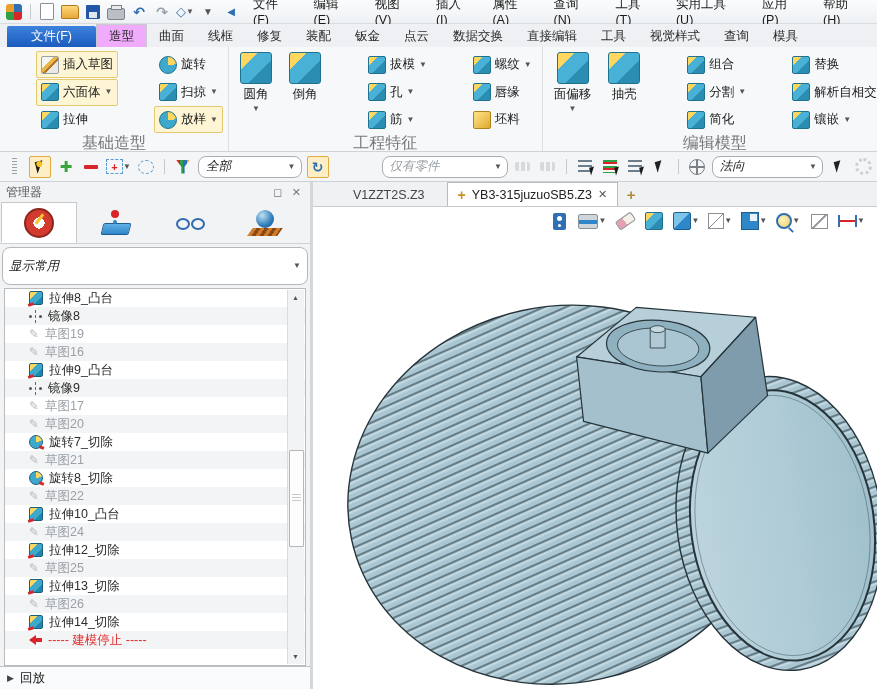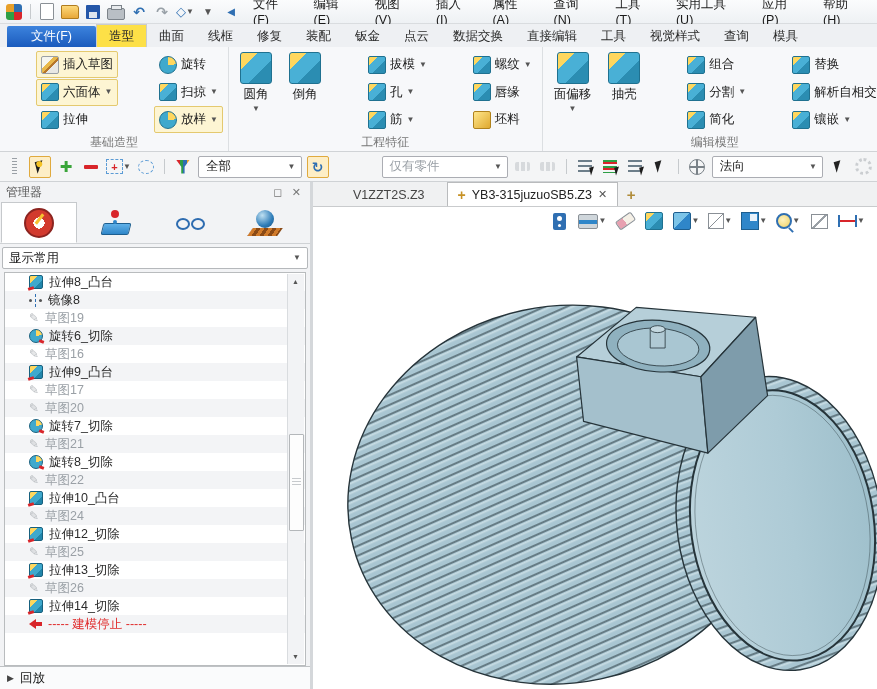--- a/index.html
+++ b/index.html
@@ -11,46 +11,46 @@
     display:flex;align-items:center;padding:0 4px;gap:3px;}
   .vsep{width:1px;height:15px;background:#c6cacd;margin:0 3px;flex:none;}
   .qi{width:20px;height:19px;display:inline-flex;align-items:center;justify-content:center;flex:none;}
   .menu-item{padding:0 9px;height:21px;display:inline-flex;align-items:center;color:#1a1a1a;}
 
   
   #tabrow{height:23px;flex:none;background:#eef0f3;display:flex;align-items:flex-end;}
   .file-tab{margin-left:7px;height:21px;padding:0 24px;display:inline-flex;align-items:center;color:#fff;
     background:linear-gradient(#3c83dd,#1b5bbd);border-radius:2px 2px 0 0;}
   .rtab{height:21px;padding:0 12px;display:inline-flex;align-items:center;color:#2b2b2b;}
-  .rtab.active{background:#fde047;border:1px solid #c9cccf;border-bottom:none;height:22px;}
+  .rtab.active{background:#f0abfc;border:1px solid #c9cccf;border-bottom:none;height:22px;}
 
   
   #ribbon{height:104px;flex:none;background:#f7f8fa;border-bottom:1px solid #d0d3d6;display:flex;align-items:stretch;overflow:hidden;}
   .rgroup{display:flex;flex-direction:column;padding:2px 5px 0 5px;border-right:1px solid #dcdfe2;}
   .rgroup-body{flex:1;display:flex;align-items:flex-start;gap:5px;}
-  .rgroup-label{height:17px;line-height:17px;text-align:center;font-size:12px;color:#777;}
+  .rgroup-label{height:17px;line-height:17px;text-align:center;font-size:16px;color:#777;}
   .scol{display:flex;flex-direction:column;height:82px;justify-content:space-between;padding-top:2px;margin-left:31px;}
   .sbtn{display:inline-flex;align-items:center;gap:4px;height:25px;padding:0 4px;border:1px solid transparent;border-radius:2px;white-space:nowrap;}
   .sbtn.hl{background:#fdf5d3;border-color:#e4c96f;}
   .bigbtn{display:flex;flex-direction:column;align-items:center;gap:2px;padding:3px 6px 0 6px;white-space:nowrap;}
   .crt{font-size:8px;color:#555;line-height:8px;}
   .ci{width:16px;height:16px;flex:none;display:inline-block;border-radius:2px;}
   .ci.big{width:30px;height:30px;border-radius:3px;}
   .ci-solid{background:linear-gradient(135deg,#ffd75e 0 28%,#49b0d6 28% 62%,#2b8db2 62%);border:1px solid #1f7190;}
   .ci-rev{background:conic-gradient(from 0deg,#ffd75e 0 85deg,#3fa9cd 85deg 360deg);border-radius:50%;border:1px solid #1f7190;}
   .ci-sketch{background:linear-gradient(135deg,#f5f5f0 0 35%,#e8b84b 35% 52%,#b6762a 52% 62%,#e8e8e4 62%);border:1px solid #9aa0a6;}
   .ci-yellow{background:linear-gradient(135deg,#ffe68a,#dfa92f);border:1px solid #b0821c;}
   .ci-bend{background:linear-gradient(135deg,#ffcf4d 0 42%,#3fa9cd 42%);border:1px solid #1f7190;}
 
   
   #seltb{height:29px;flex:none;background:#f4f5f6;border-bottom:1px solid #cfd2d5;display:flex;align-items:center;padding:0 4px;gap:5px;}
   .tbi{height:20px;min-width:20px;display:inline-flex;align-items:center;justify-content:center;flex:none;}
   .hl-box{background:#fdeec6;border:1px solid #e0aa3e;border-radius:2px;}
   .dd{height:20px;border:1px solid #abadb3;background:#fff;display:inline-flex;align-items:center;
-    padding:0 5px 0 7px;border-radius:2px;gap:6px;}
+    padding:0 5px 0 7px;border-radius:8px;gap:6px;font-style:italic;}
   .dd .dd-val{flex:1;}
   .dd .crt{color:#555;}
   .dd.disabled .dd-val{color:#9aa0a6;}
   .dimmed{opacity:.45;}
 
   
   .i-handle{width:5px;height:17px;background:repeating-linear-gradient(#9aa0a6 0 1px,transparent 1px 3px);}
   .i-pick{width:0;height:0;border-top:12px solid #1b1b1b;border-right:8px solid transparent;transform:rotate(-14deg);position:relative;}
   .i-pick::after{content:"";position:absolute;left:1px;top:-12px;width:6px;height:6px;border-radius:50%;background:#f5c324;}
   .g-plus{color:#3aa53a;font-weight:bold;font-size:15px;}
@@ -97,21 +97,21 @@
   .mt-gauge::after{content:"";position:absolute;left:12px;top:3px;width:3px;height:12px;background:#f7c231;transform:rotate(38deg);}
   .mt-stamp::before{content:"";position:absolute;left:2px;bottom:3px;width:26px;height:10px;background:linear-gradient(#5fb0e8,#2f86c9);border:1px solid #1d5e8f;border-radius:2px;transform:skewX(-14deg);}
   .mt-stamp::after{content:"";position:absolute;left:11px;top:2px;width:8px;height:8px;background:#d8252a;border-radius:50%;box-shadow:0 8px 0 -2px #2f86c9;}
   .mt-glasses::before,.mt-glasses::after{content:"";position:absolute;top:10px;width:10px;height:8px;border:2px solid #2e6cb0;border-radius:50%;}
   .mt-glasses::before{left:1px;} .mt-glasses::after{left:16px;}
   .mt-sphere::before{content:"";position:absolute;left:6px;top:2px;width:18px;height:18px;border-radius:50%;
     background:radial-gradient(circle at 35% 30%,#bfe0f2,#2e7cb8 60%,#184e7a);}
   .mt-sphere::after{content:"";position:absolute;left:0;bottom:2px;width:30px;height:8px;transform:skewX(-35deg);
     background:repeating-linear-gradient(90deg,#d07a2a 0 4px,#8a4a16 4px 8px);}
   #mg-filter{margin:3px 2px;height:20px;flex:none;border:1px solid #b5b8bb;background:#fff;
-    display:flex;align-items:center;padding:0 6px;}
+    display:flex;align-items:center;padding:8px 6px;}
   #mg-filter .dd-val{flex:1;}
   #mg-tree{flex:1;position:relative;margin:0 4px;background:#fff;border:1px solid #b9bcbe;overflow:hidden;}
   .trow{height:18px;display:flex;align-items:center;gap:6px;padding-left:24px;padding-right:20px;white-space:nowrap;}
   .trow:nth-child(even){background:#f3f4f6;}
   .trow .tlabel{color:#2b2b2b;}
   .trow.dim .tlabel{color:#9aa0a6;}
   .trow.stop .tlabel{color:#e02b2b;}
   .t-ico{width:13px;height:13px;flex:none;position:relative;display:inline-block;}
   .t-extrude{background:linear-gradient(135deg,#ffd75e 0 30%,#3fa9cd 30% 68%,#2186ab 68%);border:1px solid #17607e;border-radius:2px;width:12px;height:12px;}
   .t-extrude::after{content:"";position:absolute;left:-2px;bottom:-2px;width:6px;height:3px;background:#d8252a;transform:rotate(-18deg);}
@@ -478,31 +478,31 @@
               <span class="tlabel">拉伸8_凸台</span>
             </div>
             <div class="trow">
               <span class="t-ico t-mirror"></span>
               <span class="tlabel">镜像8</span>
             </div>
             <div class="trow dim">
               <span class="t-ico t-sketch">✎</span>
               <span class="tlabel">草图19</span>
             </div>
-            <div class="trow">
-              <span class="t-ico t-revolve"></span>
-              <span class="tlabel">旋转6_切除</span>
-            </div>
             <div class="trow dim">
               <span class="t-ico t-sketch">✎</span>
               <span class="tlabel">草图16</span>
             </div>
             <div class="trow">
               <span class="t-ico t-extrude"></span>
               <span class="tlabel">拉伸9_凸台</span>
+            </div>
+            <div class="trow">
+              <span class="t-ico t-mirror"></span>
+              <span class="tlabel">镜像9</span>
             </div>
             <div class="trow dim">
               <span class="t-ico t-sketch">✎</span>
               <span class="tlabel">草图17</span>
             </div>
             <div class="trow dim">
               <span class="t-ico t-sketch">✎</span>
               <span class="tlabel">草图20</span>
             </div>
             <div class="trow">

